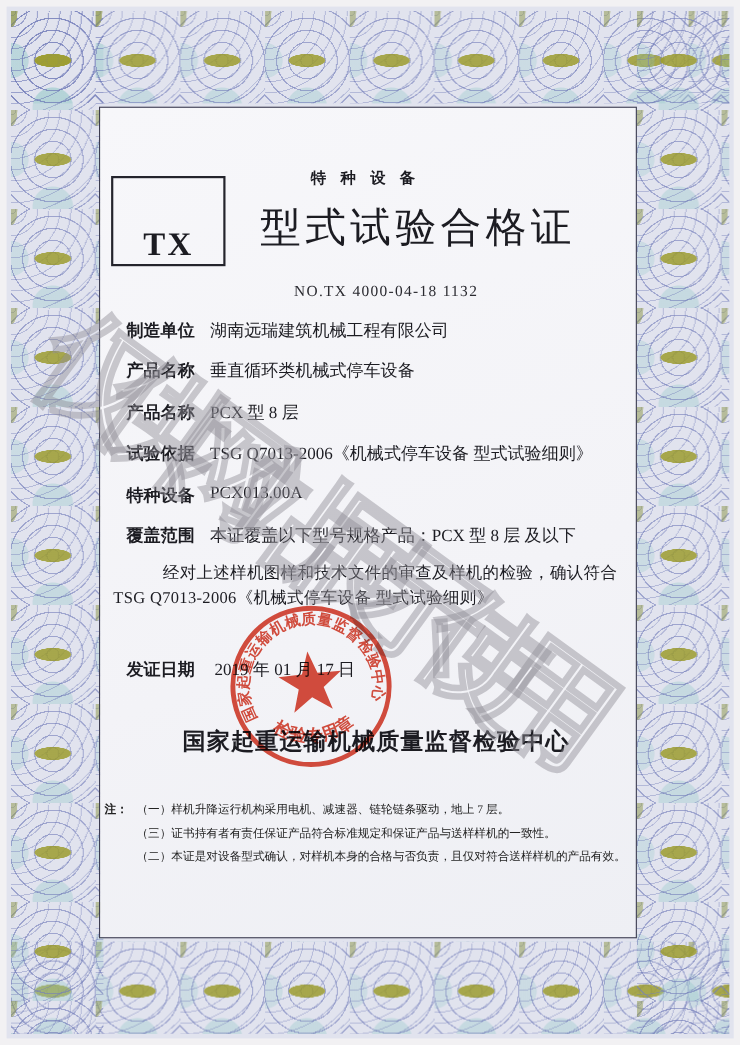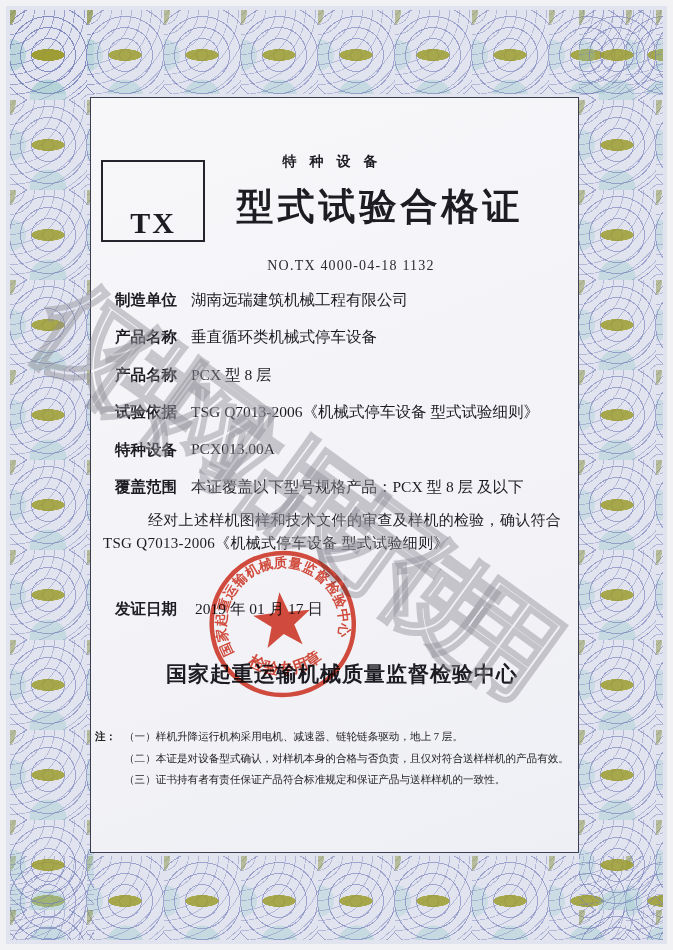--- a/index.html
+++ b/index.html
@@ -40,21 +40,21 @@
     position:absolute;left:10px;top:62px;width:100px;height:78px;
     border:2px solid #24242c;display:flex;align-items:flex-end;justify-content:center;
     font-size:30px;font-weight:bold;letter-spacing:2px;
   }
   .title-small{
     position:absolute;left:239px;top:55px;transform:translateX(-50%);
     font-size:14px;font-weight:600;letter-spacing:13px;padding-left:13px;white-space:nowrap;
   }
   .title-main{
     position:absolute;left:289px;top:84px;transform:translateX(-50%);
-    font-size:37px;font-weight:bold;letter-spacing:4px;white-space:nowrap;
+    font-size:37px;font-weight:normal;letter-spacing:4px;white-space:nowrap;
   }
   .cert-no{
     position:absolute;left:260px;top:160px;transform:translateX(-50%);
     font-size:14px;letter-spacing:1.2px;white-space:nowrap;color:#2a2a30;
   }
   .fields{position:absolute;left:24px;top:192px;width:458px;}
   .field-row{display:flex;height:37.4px;align-items:flex-start;font-size:15.5px;}
   .field-label{width:66px;font-weight:600;flex:none;}
   .field-value{margin-left:10px;white-space:nowrap;}
   .confirm-line{position:absolute;font-size:15px;letter-spacing:.3px;white-space:nowrap;}
@@ -144,22 +144,22 @@
       <span class="field-label">发证日期</span>
       <span class="date-value">2019 年 01 月 17 日</span>
     </div>
 
     <div class="authority">国家起重运输机械质量监督检验中心</div>
 
     <div class="notes">
       <div class="notes-label">注：</div>
       <div class="notes-list">
         <div class="note">（一）样机升降运行机构采用电机、减速器、链轮链条驱动，地上 7 层。</div>
+        <div class="note">（三）证书持有者有责任保证产品符合标准规定和保证产品与送样样机的一致性。</div>
         <div class="note">（二）本证是对设备型式确认，对样机本身的合格与否负责，且仅对符合送样样机的产品有效。</div>
-        <div class="note">（三）证书持有者有责任保证产品符合标准规定和保证产品与送样样机的一致性。</div>
       </div>
     </div>
   </div>
 
   <svg class="seal" viewBox="0 0 160 165">
     <circle cx="80" cy="80" r="71" fill="none" stroke-width="4.5" stroke="#d8402e"></circle>
     <polygon points="80,48 87.1,68.3 108.5,68.7 91.4,81.7 97.6,102.3 80,90 62.4,102.3 68.6,81.7 51.5,68.7 72.9,68.3" fill="#d8402e"></polygon>
     <defs>
       <path id="sealTopArc" d="M 28.3,104.1 A 57,57 0 1 1 131.7,104.1" fill="none"></path>
       <path id="sealBottomArc" d="M 41.4,116 A 60,60 0 0 0 118.6,116" fill="none"></path>

